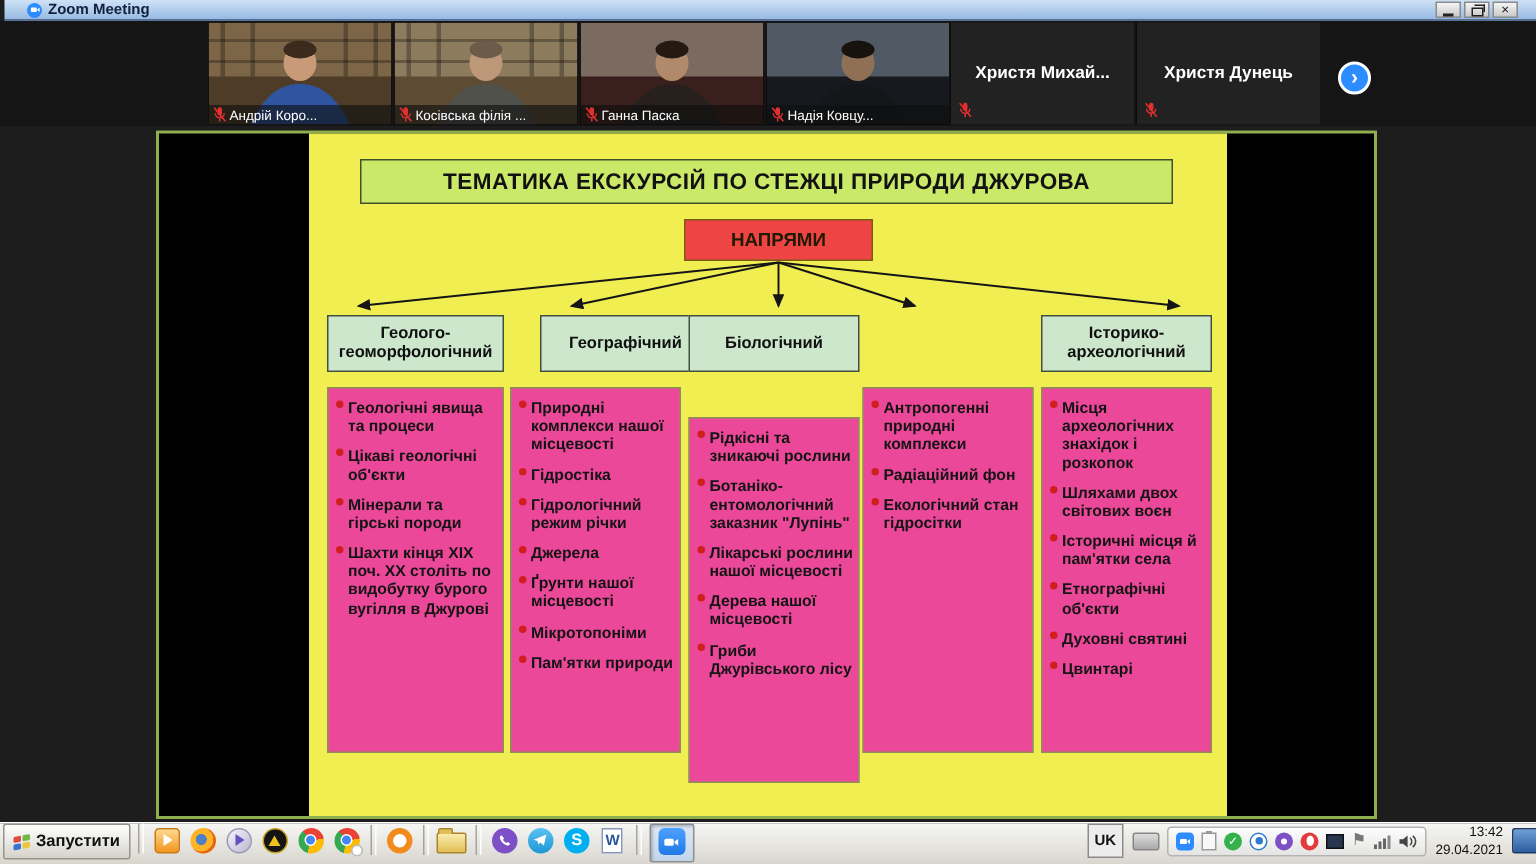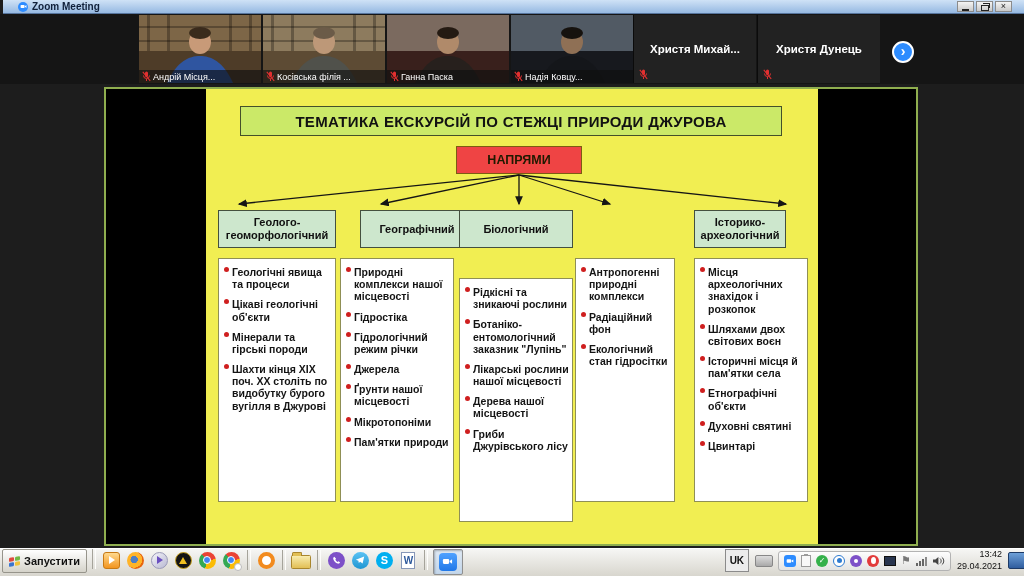--- a/index.html
+++ b/index.html
@@ -40,21 +40,21 @@
   .slide-title{position:absolute;left:34px;top:17px;width:540px;height:28px;background:#cbe968;
     border:1px solid #44502a;display:flex;align-items:center;justify-content:center;
     font-size:15px;font-weight:bold;color:#121212;letter-spacing:.3px}
   .napryamy{position:absolute;left:250px;top:57px;width:124px;height:26px;background:#ef4444;
     border:1px solid #7c5c12;display:flex;align-items:center;justify-content:center;
     font-size:12.5px;font-weight:bold;color:#201a00}
   svg.arrows{position:absolute;left:0;top:84px;width:612px;height:36px}
   .hbox{position:absolute;top:121px;height:38px;background:#cde7cd;border:1px solid #44503e;
     display:flex;align-items:center;justify-content:center;text-align:center;
     font-size:11px;font-weight:bold;color:#101010;box-sizing:border-box;padding:1px 2px;line-height:1.15}
-  .cbox{position:absolute;top:169px;height:244px;background:#ffffff;border:1px solid #8f8f55;
+  .cbox{position:absolute;top:169px;height:244px;background:#ec4899;border:1px solid #8f8f55;
     box-sizing:border-box;padding:7px 3px 4px 5px;overflow:hidden}
   .item{display:flex;gap:3px;margin-bottom:8px;font-size:10.5px;font-weight:bold;
     line-height:1.16;color:#141414}
   .dot{width:5px;height:5px;border-radius:50%;background:#cf1f1f;flex:0 0 auto;margin-top:1px}
   
   #taskbar{position:absolute;left:0;bottom:0;width:1024px;height:28px;box-sizing:border-box;
     background:linear-gradient(#f6f6f4,#d8d6ce);border-top:1px solid #fff;
     display:flex;align-items:flex-start;padding:0 2px;gap:3px}
   .startbtn{height:22px;display:flex;align-items:center;gap:4px;padding:0 6px;
     background:linear-gradient(#ffffff,#d5d3ca);border:1px solid #96948b;border-radius:2px;
@@ -117,21 +117,21 @@
       </svg>
       <div class="namebar">
         <span style="flex:0 0 auto;display:inline-flex">
           <svg width="9" height="11" viewBox="0 0 9 11">
             <rect x="3" y="0.5" width="3" height="5.5" rx="1.5" fill="#e23030"></rect>
             <path d="M1.5 4.5a3 3 0 0 0 6 0" stroke="#e23030" fill="none"></path>
             <line x1="4.5" y1="8" x2="4.5" y2="10" stroke="#e23030"></line>
             <line x1="0.8" y1="0.8" x2="8.2" y2="9.8" stroke="#e23030" stroke-width="1.1"></line>
           </svg>
         </span>
-        <span class="nm">Андрій Місця...</span>
+        <span class="nm">Андрій Коро...</span>
       </div>
     </div>
     <div class="vtile" style="left: 263px;">
       <svg class="person" viewBox="0 0 122 68" preserveAspectRatio="none">
         <rect width="122" height="68" fill="#5d4b34"></rect>
         <rect width="122" height="36" fill="#8d7b5e"></rect>
         <g fill="rgba(0,0,0,.28)">
           <rect x="8" y="0" width="3" height="36"></rect>
           <rect x="28" y="0" width="3" height="36"></rect>
           <rect x="90" y="0" width="3" height="36"></rect>
@@ -305,35 +305,35 @@
           </div>
           <div class="item">
             <span class="dot"></span>
             <span>Дерева нашої місцевості</span>
           </div>
           <div class="item">
             <span class="dot"></span>
             <span>Гриби Джурівського лісу</span>
           </div>
         </div>
-        <div class="cbox" style="left: 369px; width: 100px;">
+        <div class="cbox" style="left: 369px; width: 114px;">
           <div class="item">
             <span class="dot"></span>
             <span>Антропогенні природні комплекси</span>
           </div>
           <div class="item">
             <span class="dot"></span>
             <span>Радіаційний фон</span>
           </div>
           <div class="item">
             <span class="dot"></span>
             <span>Екологічний стан гідросітки</span>
           </div>
         </div>
-        <div class="hbox" style="left: 488px; width: 92px;">
+        <div class="hbox" style="left: 488px; width: 114px;">
           <span>Історико-археологічний</span>
         </div>
         <div class="cbox" style="left: 488px; width: 114px;">
           <div class="item">
             <span class="dot"></span>
             <span>Місця археологічних знахідок і розкопок</span>
           </div>
           <div class="item">
             <span class="dot"></span>
             <span>Шляхами двох світових воєн</span>

